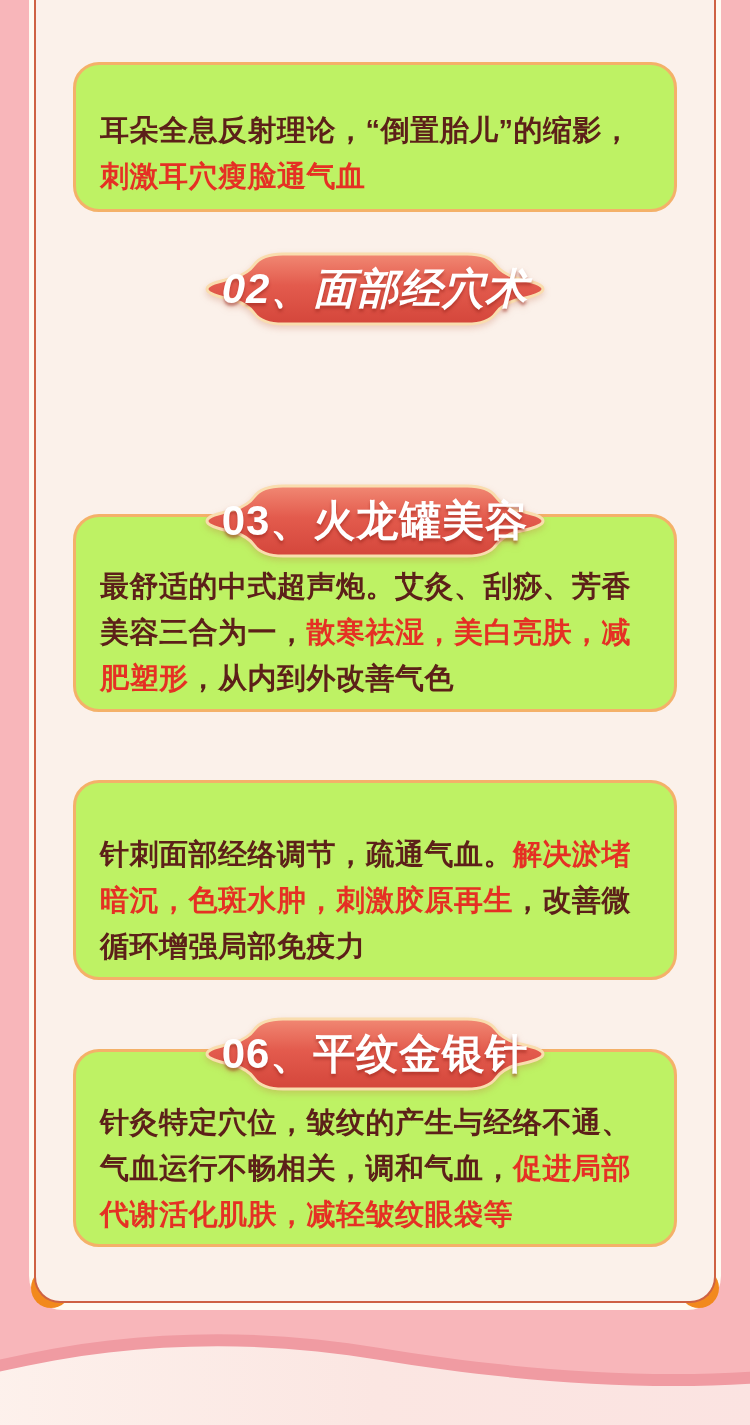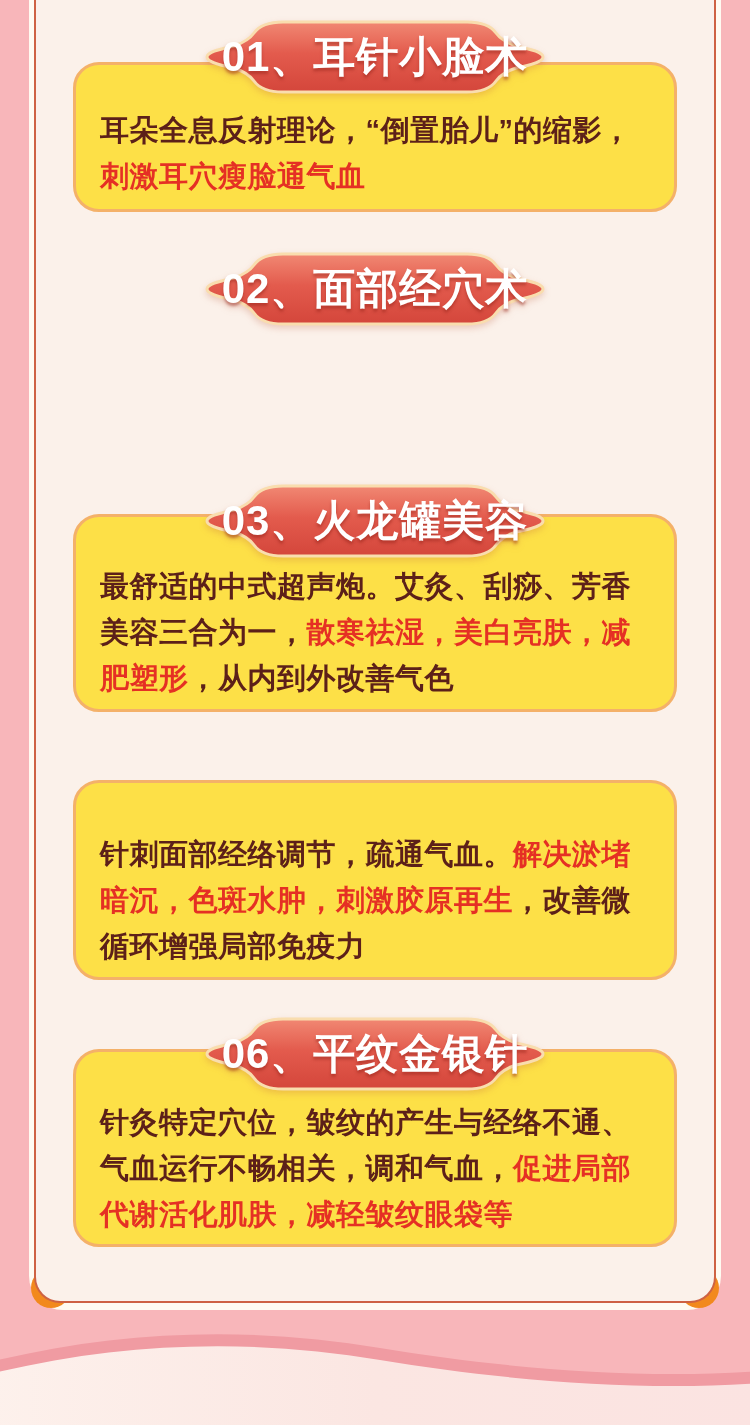--- a/index.html
+++ b/index.html
@@ -25,21 +25,21 @@
   .panel-inner{
     position:absolute;left:5px;right:5px;top:0;bottom:7px;
     background:#FBF1EA;
     border:2px solid #CE6243;border-top:none;
     border-radius:0 0 26px 26px;
   }
   
   .card{
     position:absolute;left:73px;width:604px;
     box-sizing:border-box;
-    background:#fde047;
+    background:#bef264;
     border:3px solid #F4B169;
     border-radius:26px;
   }
   .card .body{
     margin:0;padding:0 14px 0 24px;
     font-size:29px;line-height:46px;
     font-weight:600;letter-spacing:0.5px;
     color:#5C2019;
     text-align:left;
   }
@@ -82,35 +82,22 @@
   </section>
 
   <section class="card" style="top:514px;height:198px;padding-top:46px;">
     <p class="body"><span class="seg dark">最舒适的中式超声炮。艾灸、刮痧、芳香美容三合为一，</span><span class="seg red">散寒祛湿，美白亮肤，减肥塑形</span><span class="seg dark">，从内到外改善气色</span></p>
   </section>
 
   <section class="card" style="top:1049px;height:198px;padding-top:47px;">
     <p class="body"><span class="seg dark">针灸特定穴位，皱纹的产生与经络不通、气血运行不畅相关，调和气血，</span><span class="seg red">促进局部代谢活化肌肤，减轻皱纹眼袋等</span></p>
   </section>
 
-  <div class="pill" style="top:17px;">
-    <svg viewBox="0 0 340 80" preserveAspectRatio="none">
-      <defs>
-          <linearGradient id="pg1" x1="0" y1="0" x2="0" y2="1">
-        <stop offset="0" stop-color="#F18873"></stop>
-            <stop offset="0.45" stop-color="#E35B4D"></stop>
-            <stop offset="1" stop-color="#D4463B"></stop>
-      </linearGradient>
-        </defs>
-      <path fill="url(#pg1)" stroke="#F9DDAE" stroke-width="3" d="M78,5 L262,5 C278,5 286,9 291,16 C296,23 302,26 311,29 C330,33 338,36 338,40 C338,44 330,47 311,51 C302,54 296,57 291,64 C286,71 278,75 262,75 L78,75 C62,75 54,71 49,64 C44,57 38,54 29,51 C10,47 2,44 2,40 C2,36 10,33 29,29 C38,26 44,23 49,16 C54,9 62,5 78,5 Z"></path>
-    </svg>
-    <span class="pill-label">01、耳针小脸术</span>
-  </div>
 
-  <div class="pill" style="top:249px;">
+  <div class="pill" style="top:249px;font-style:italic;">
     <svg viewBox="0 0 340 80" preserveAspectRatio="none">
       <defs>
           <linearGradient id="pg2" x1="0" y1="0" x2="0" y2="1">
         <stop offset="0" stop-color="#F18873"></stop>
             <stop offset="0.45" stop-color="#E35B4D"></stop>
             <stop offset="1" stop-color="#D4463B"></stop>
       </linearGradient>
         </defs>
       <path fill="url(#pg2)" stroke="#F9DDAE" stroke-width="3" d="M78,5 L262,5 C278,5 286,9 291,16 C296,23 302,26 311,29 C330,33 338,36 338,40 C338,44 330,47 311,51 C302,54 296,57 291,64 C286,71 278,75 262,75 L78,75 C62,75 54,71 49,64 C44,57 38,54 29,51 C10,47 2,44 2,40 C2,36 10,33 29,29 C38,26 44,23 49,16 C54,9 62,5 78,5 Z"></path>
     </svg>

